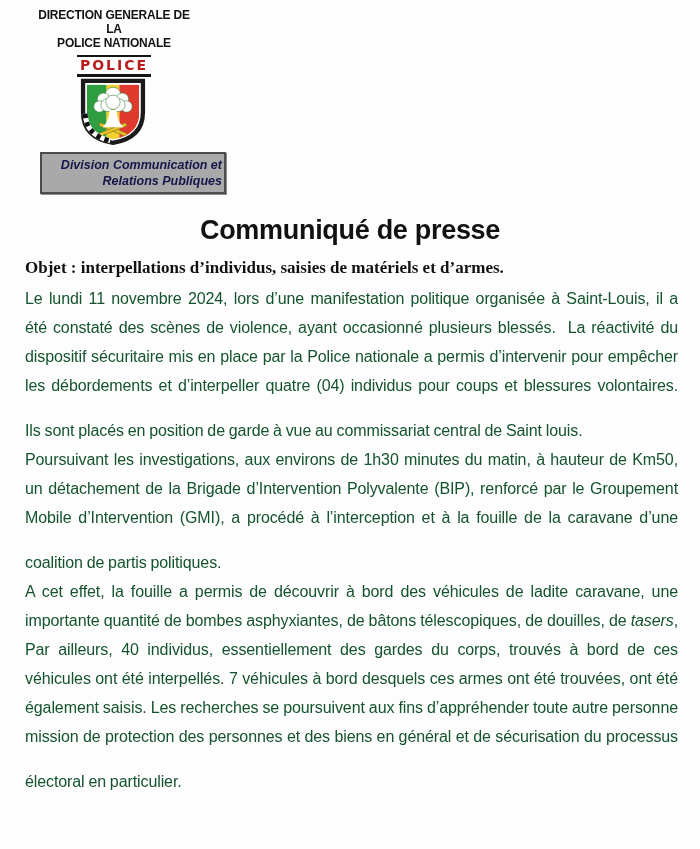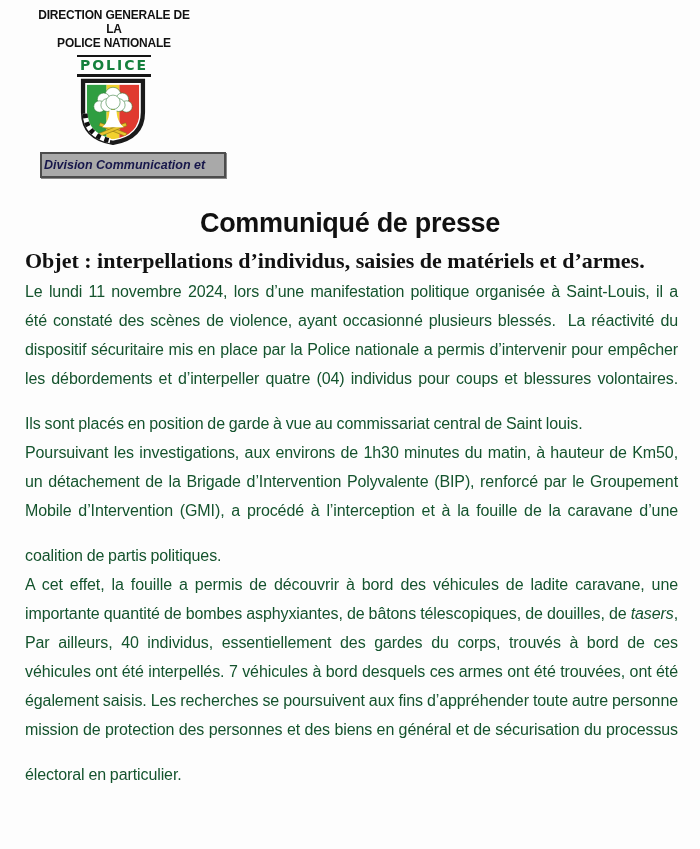--- a/index.html
+++ b/index.html
@@ -10,38 +10,38 @@
   }
   .org {
     margin:8px 0 0 30px; width:168px;
     font-weight:bold; font-size:13px; line-height:14px; text-align:center;
     letter-spacing:-0.2px; color:#111;
     transform:scaleX(0.92); transform-origin:50% 50%;
   }
   .logo { margin:5px 0 0 77px; width:74px; }
   .logo-word {
     font-weight:bold; font-size:14px; letter-spacing:2px; text-align:center;
-    color:#15803d; border-top:2px solid #151515; border-bottom:3px solid #151515;
+    color:#b91c1c; border-top:2px solid #151515; border-bottom:3px solid #151515;
     padding:0 1px 1px; font-family:"DejaVu Sans", sans-serif;
   }
   .logo svg { display:block; margin-top:1px; }
   .division {
     margin:7px 0 0 40px; width:186px; box-sizing:border-box;
     background:#a9a9a9; border:2px solid #4c4c4c; box-shadow:1px 1px 0 #8a8a8a;
-    text-align:left; font-weight:bold; font-style:italic;
+    text-align:right; font-weight:bold; font-style:italic;
     font-size:12.5px; line-height:16px; padding:3px 2px; color:#16164a;
   }
   .title {
-    margin:29px 0 0; text-align:center;
+    margin:20px 0 0; text-align:center;
     font-size:27px; font-weight:bold; line-height:32px; letter-spacing:-0.3px; color:#111;
   }
   .subject {
     margin:8px 22px 0 25px;
     font-family:"Liberation Serif", serif; font-weight:bold;
-    font-size:22px; line-height:28px; color:#111;
+    font-size:17px; line-height:28px; color:#111;
   }
   .docbody {
     margin:2px 22px 0 25px;
     font-size:16px; line-height:29px; color:#14532d;
     letter-spacing:-0.1px; word-spacing:-0.5px;
   }
   .line { text-align:justify; text-align-last:justify; }
   .line.last { text-align-last:left;margin-top:16px; }
 </style>
 </head>
@@ -83,20 +83,21 @@
           <path d="M45,45 C45,55 42,63 35,69 L65,69 C58,63 55,55 55,45 Z" stroke="none"></path>
         </g>
       </g>
       <path d="M11,50 Q12,80 46,88" fill="none" stroke="#ffffff" stroke-width="7"></path>
       <path d="M11,50 Q12,80 46,88" fill="none" stroke="#111111" stroke-width="7" stroke-dasharray="6 6"></path>
     </svg>
   </div>
 
   <div class="division">
     <div>Division Communication et</div>
+    <div>Relations Publiques</div>
   </div>
 
   <h1 class="title">Communiqué de presse</h1>
 
   <div class="subject">Objet : interpellations d’individus, saisies de matériels et d’armes.</div>
 
   <div class="docbody" id="doc-body">
       <div>
         <div class="line">Le lundi 11 novembre 2024, lors d’une manifestation politique organisée à Saint-Louis, il a</div>
         <div class="line">été constaté des scènes de violence, ayant occasionné plusieurs blessés.&nbsp; La réactivité du</div>

